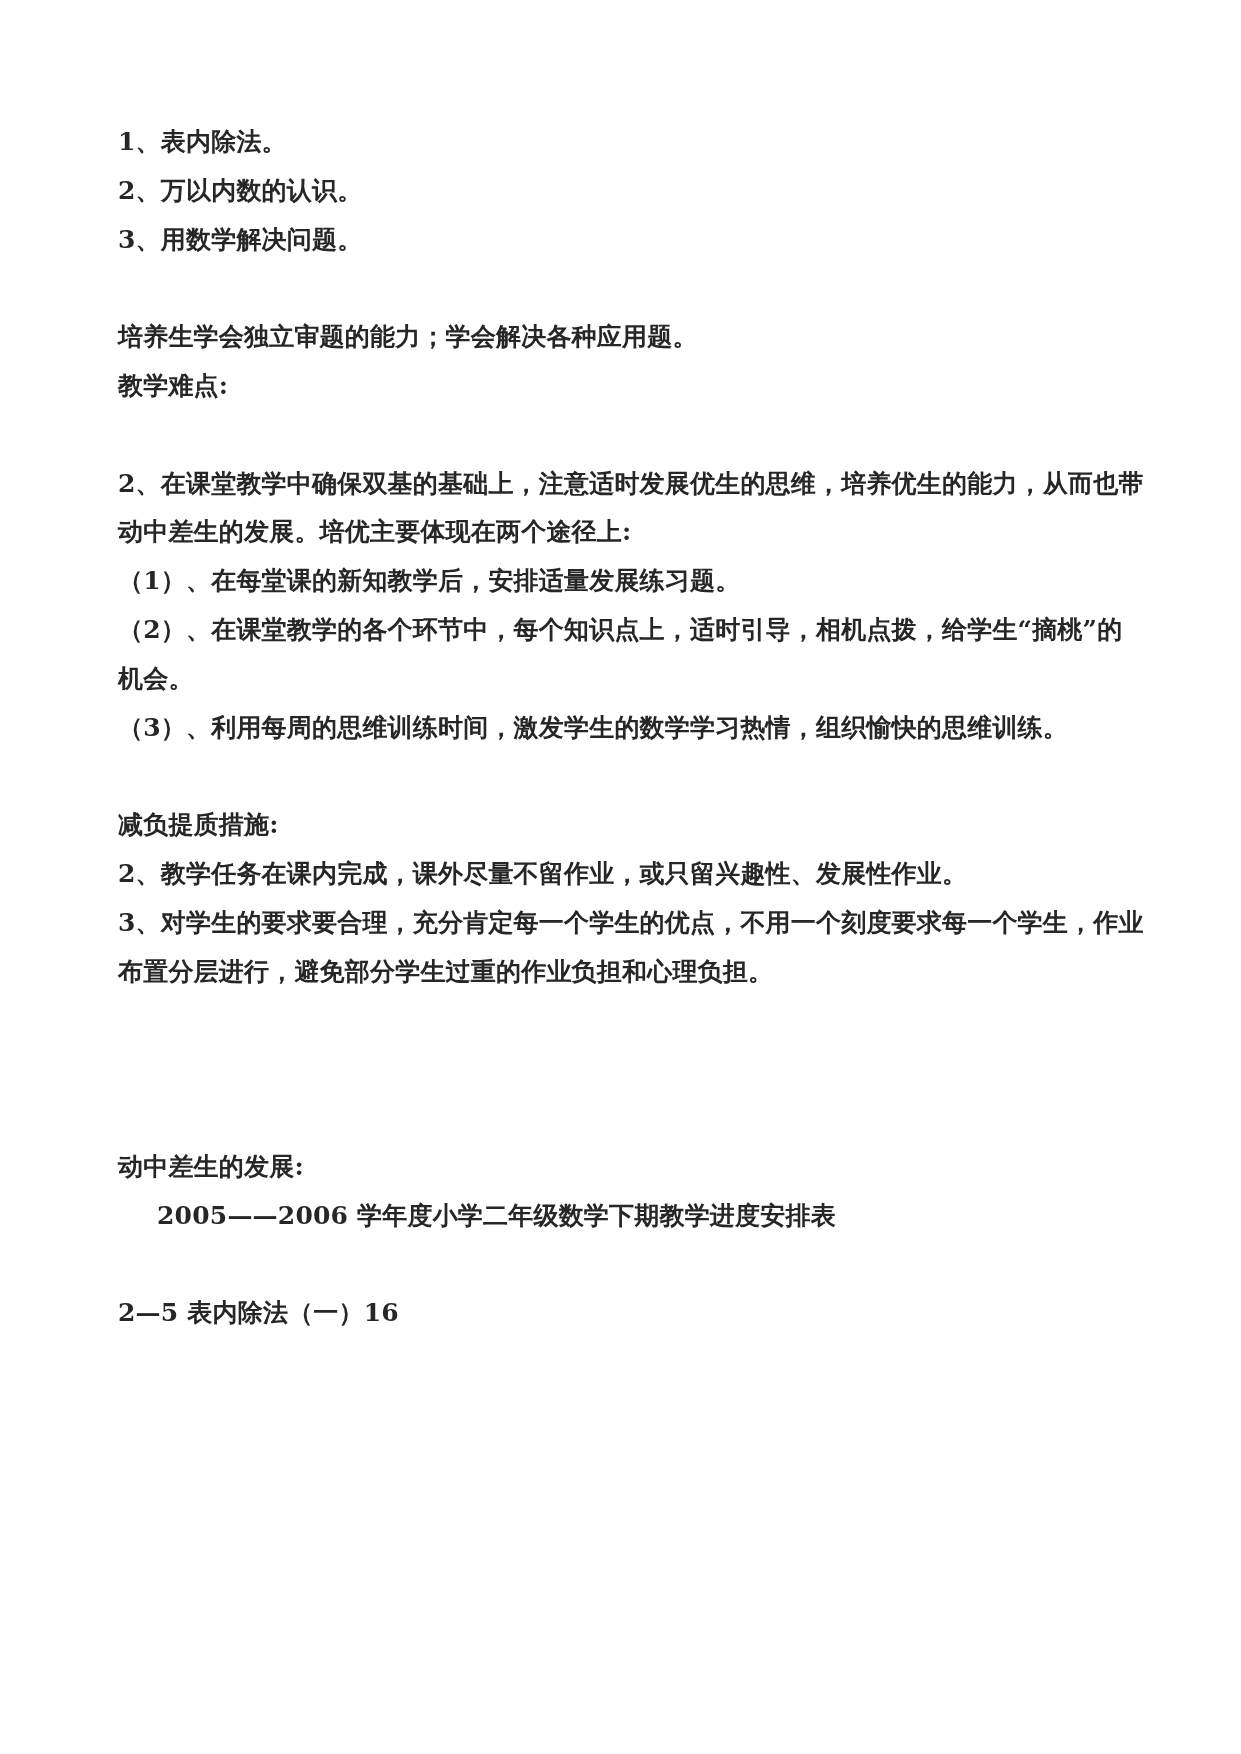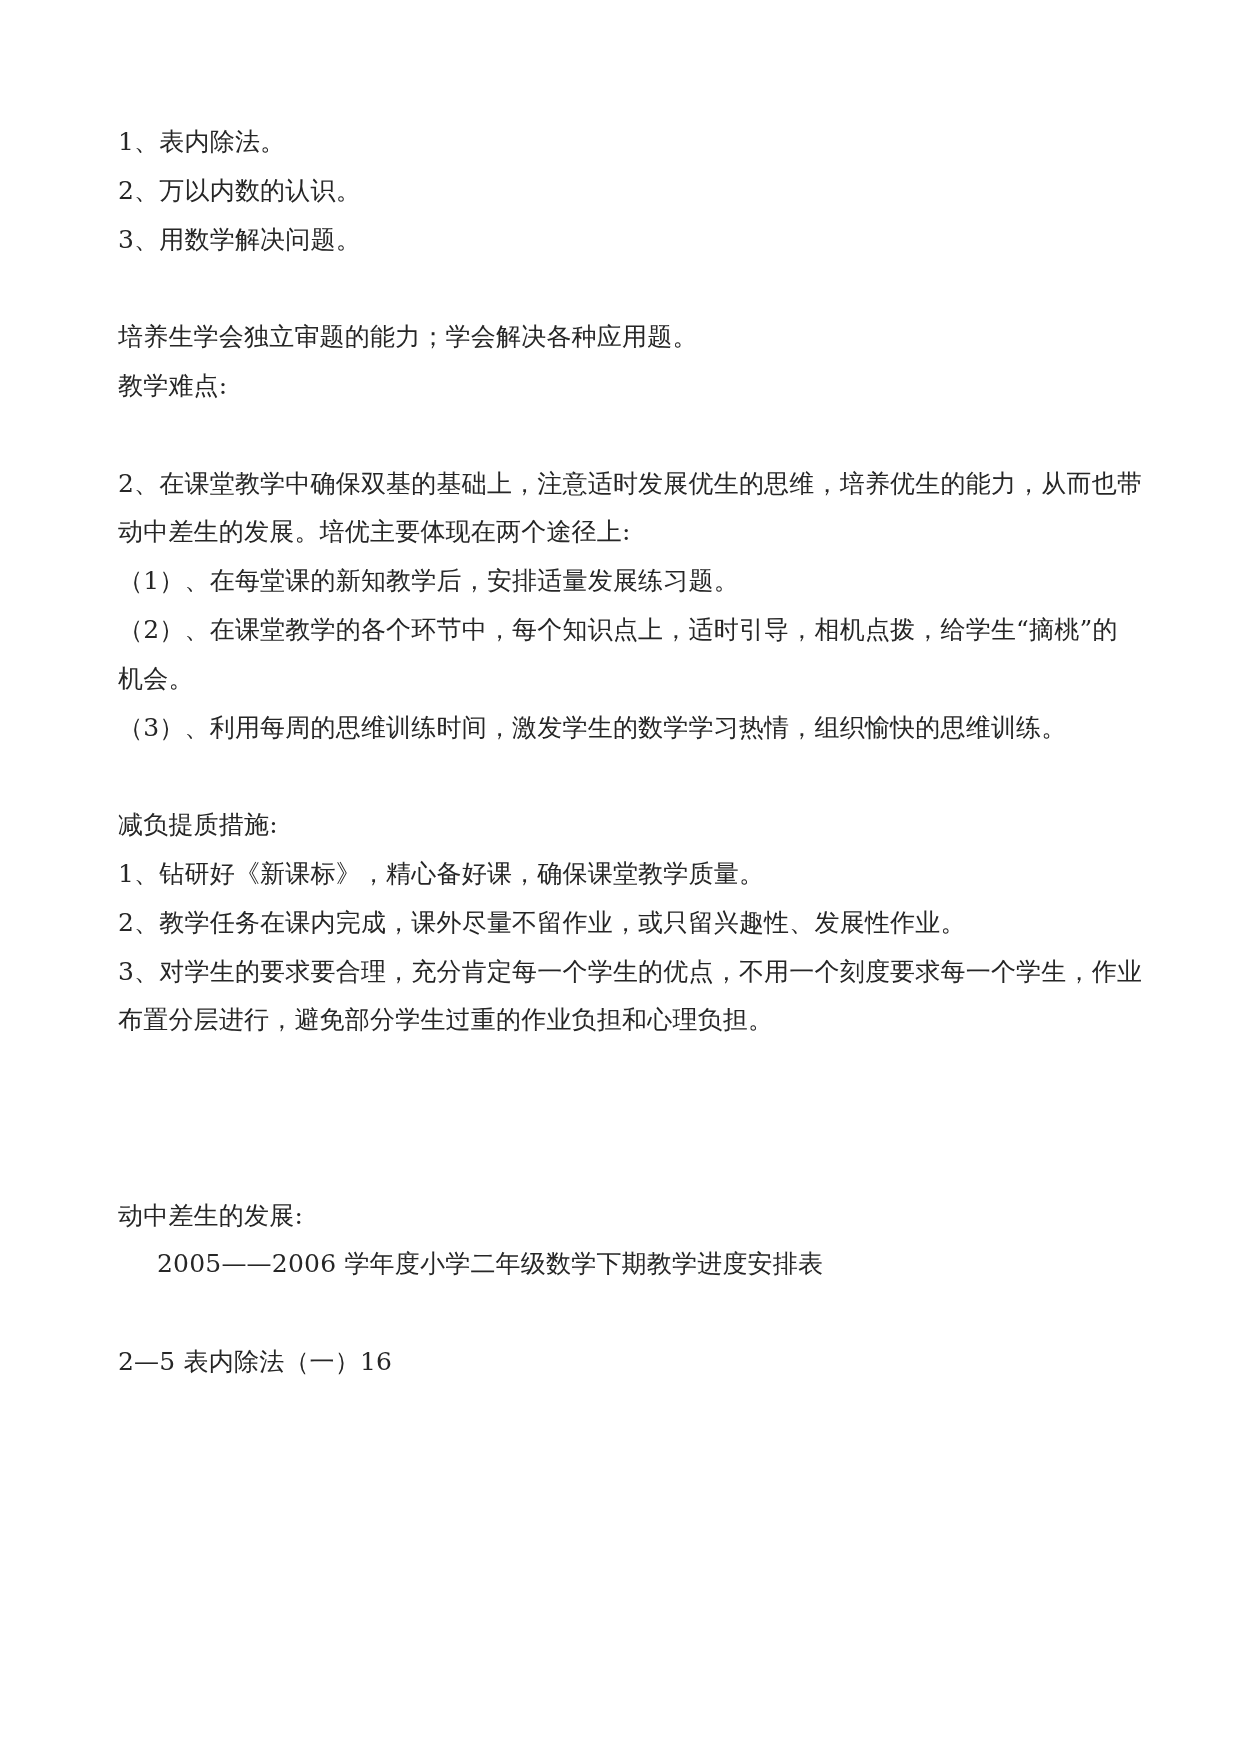--- a/index.html
+++ b/index.html
@@ -25,20 +25,21 @@
     line-height: 48.8px;
     color: #262626;
   }
   .para {
     margin: 0;
     padding: 0;
     min-height: 48.8px;
     white-space: pre-line;
     text-align: left;
     letter-spacing: 0.2px;
+    font-weight: bold;
   }
   .para.indent {
     text-indent: 39px;
   }
   .para.blank {
     white-space: normal;
   }
 </style>
 </head>
 <body>
@@ -53,21 +54,20 @@
       <p class="para">教学难点:</p>
       <p class="para blank"></p>
       <p class="para">2、在课堂教学中确保双基的基础上，注意适时发展优生的思维，培养优生的能力，从而也带
 动中差生的发展。培优主要体现在两个途径上:</p>
       <p class="para">（1）、在每堂课的新知教学后，安排适量发展练习题。</p>
       <p class="para">（2）、在课堂教学的各个环节中，每个知识点上，适时引导，相机点拨，给学生“摘桃”的
 机会。</p>
       <p class="para">（3）、利用每周的思维训练时间，激发学生的数学学习热情，组织愉快的思维训练。</p>
       <p class="para blank"></p>
       <p class="para">减负提质措施:</p>
-      <p class="para">1、钻研好《新课标》，精心备好课，确保课堂教学质量。</p>
       <p class="para">2、教学任务在课内完成，课外尽量不留作业，或只留兴趣性、发展性作业。</p>
       <p class="para">3、对学生的要求要合理，充分肯定每一个学生的优点，不用一个刻度要求每一个学生，作业
 布置分层进行，避免部分学生过重的作业负担和心理负担。</p>
       <p class="para blank"></p>
       <p class="para blank"></p>
       <p class="para blank"></p>
       <p class="para">动中差生的发展:</p>
       <p class="para indent">2005——2006 学年度小学二年级数学下期教学进度安排表</p>
       <p class="para blank"></p>
       <p class="para">2—5 表内除法（一）16</p>

